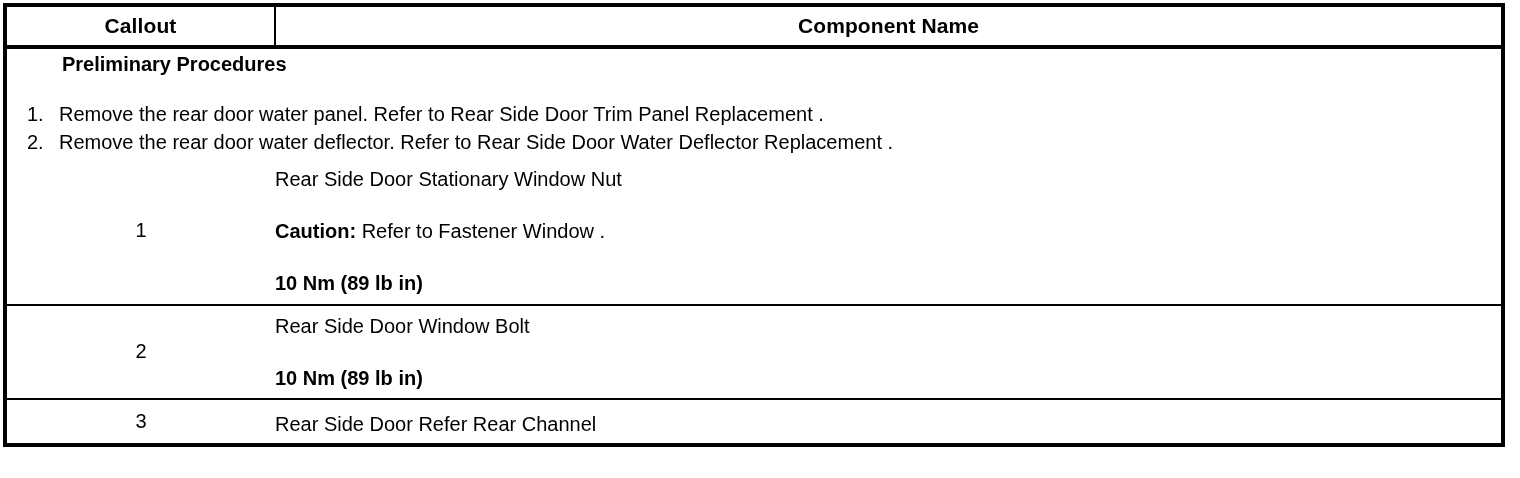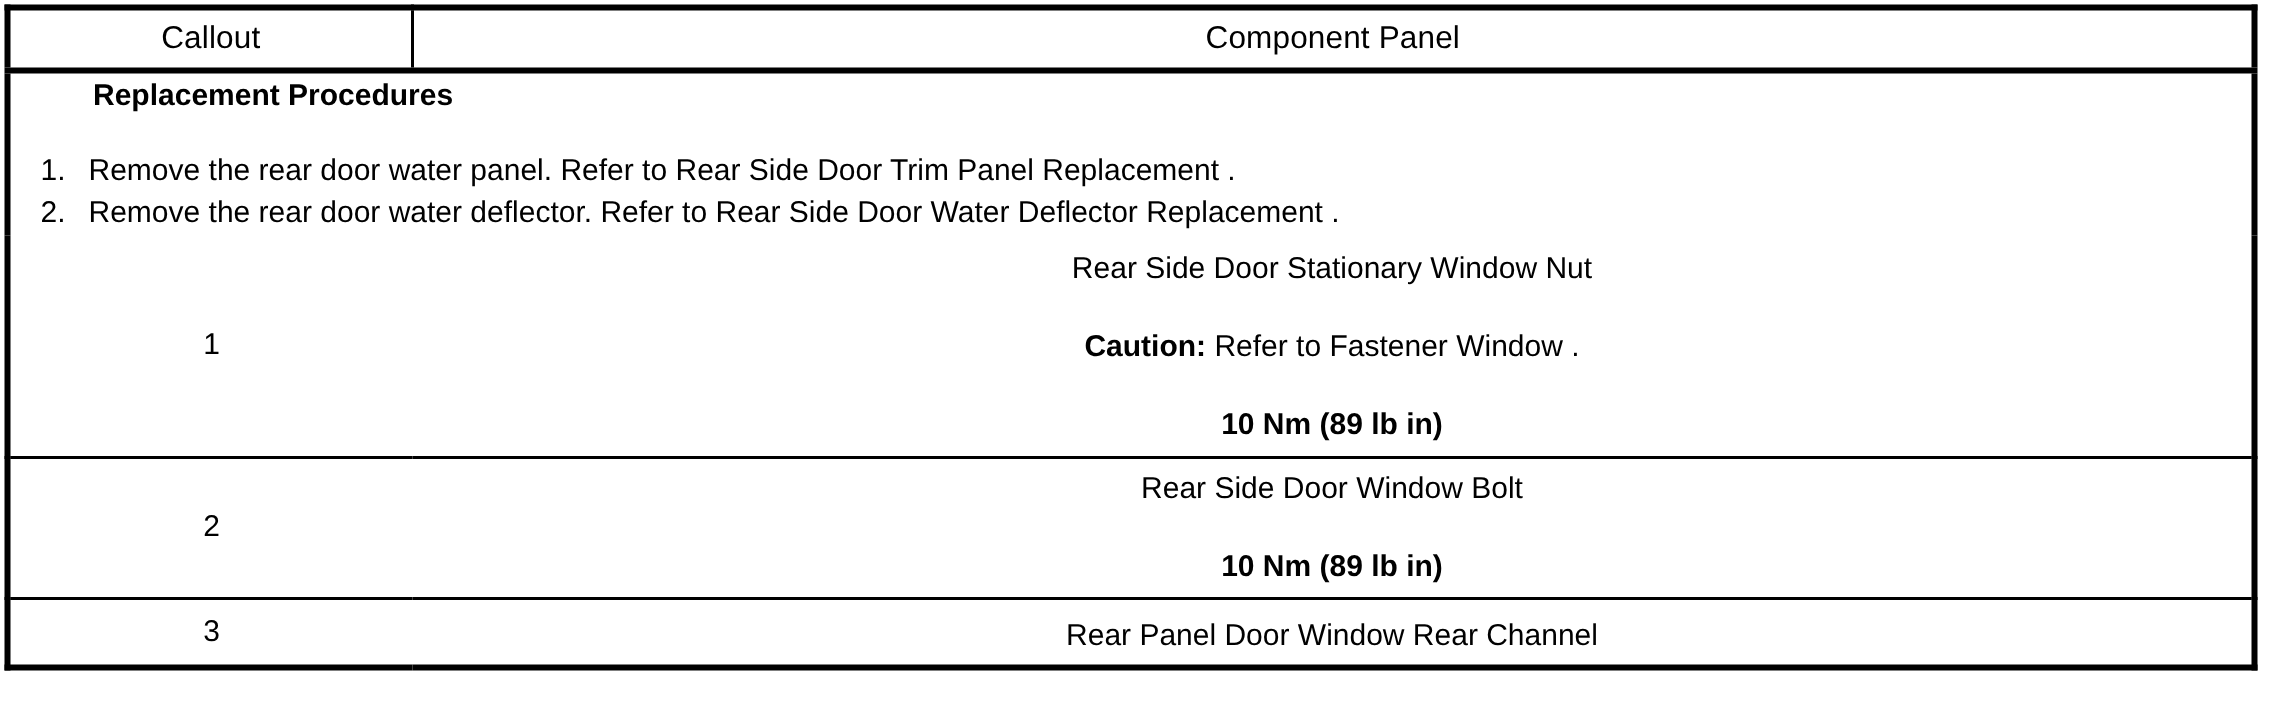--- a/index.html
+++ b/index.html
@@ -43,21 +43,21 @@
     padding: 0;
     vertical-align: middle;
     background: #ffffff;
   }
 
   
   .hdr-row th {
     border-bottom: 4px solid #000000;
     height: 38px;
     font-size: 21px;
-    font-weight: normal;
+    font-weight: bold;
     text-align: center;
     letter-spacing: 0.1px;
   }
   .hdr-row th.hdr-callout {
     border-right: 2px solid #000000;
   }
 
   
   .prelim-cell {
     border-bottom: 2px solid #000000;
@@ -104,21 +104,20 @@
   .cell-name {
     padding: 8px 8px 8px 7px;
     vertical-align: top;
     font-size: 20px;
     line-height: 1.3;
   }
   .cell-name .line {
     margin: 0;
     padding: 4px 0 3px 0;
     white-space: nowrap;
-    text-align: center;
   }
   .cell-name .line + .line {
     margin-top: 19px;
   }
   .cell-name .bold { font-weight: bold; }
 
   .row-1 .cell-callout,
   .row-1 .cell-name { height: 147px; }
   .row-2 .cell-callout,
   .row-2 .cell-name { height: 92px; }
@@ -135,29 +134,29 @@
 
   <table class="proc-table">
     <colgroup>
       <col class="c-callout">
       <col class="c-name">
     </colgroup>
 
     <thead>
       <tr class="hdr-row">
         <th class="hdr-callout">Callout</th>
-        <th class="hdr-name">Component Panel</th>
+        <th class="hdr-name">Component Name</th>
       </tr>
     </thead>
 
     <tbody>
 
       <tr>
         <td class="prelim-cell" colspan="2">
-          <div class="prelim-title">Replacement Procedures</div>
+          <div class="prelim-title">Preliminary Procedures</div>
           <ol class="prelim-list">
             <li>
               <span class="li-num">1.</span><span>Remove the rear door water panel. Refer to Rear Side Door Trim Panel Replacement .</span>
             </li>
             <li>
               <span class="li-num">2.</span><span>Remove the rear door water deflector. Refer to Rear Side Door Water Deflector Replacement .</span>
             </li>
           </ol>
         </td>
       </tr>
@@ -175,19 +174,19 @@
         <td class="cell-callout">2</td>
         <td class="cell-name">
           <div class="line">Rear Side Door Window Bolt</div>
           <div class="line bold">10 Nm (89 lb in)</div>
         </td>
       </tr>
 
       <tr class="body-row row-3">
         <td class="cell-callout">3</td>
         <td class="cell-name">
-          <div class="line">Rear Panel Door Window Rear Channel</div>
+          <div class="line">Rear Side Door Refer Rear Channel</div>
         </td>
       </tr>
     </tbody>
   </table>
 
 </div>
 
 </body></html>

